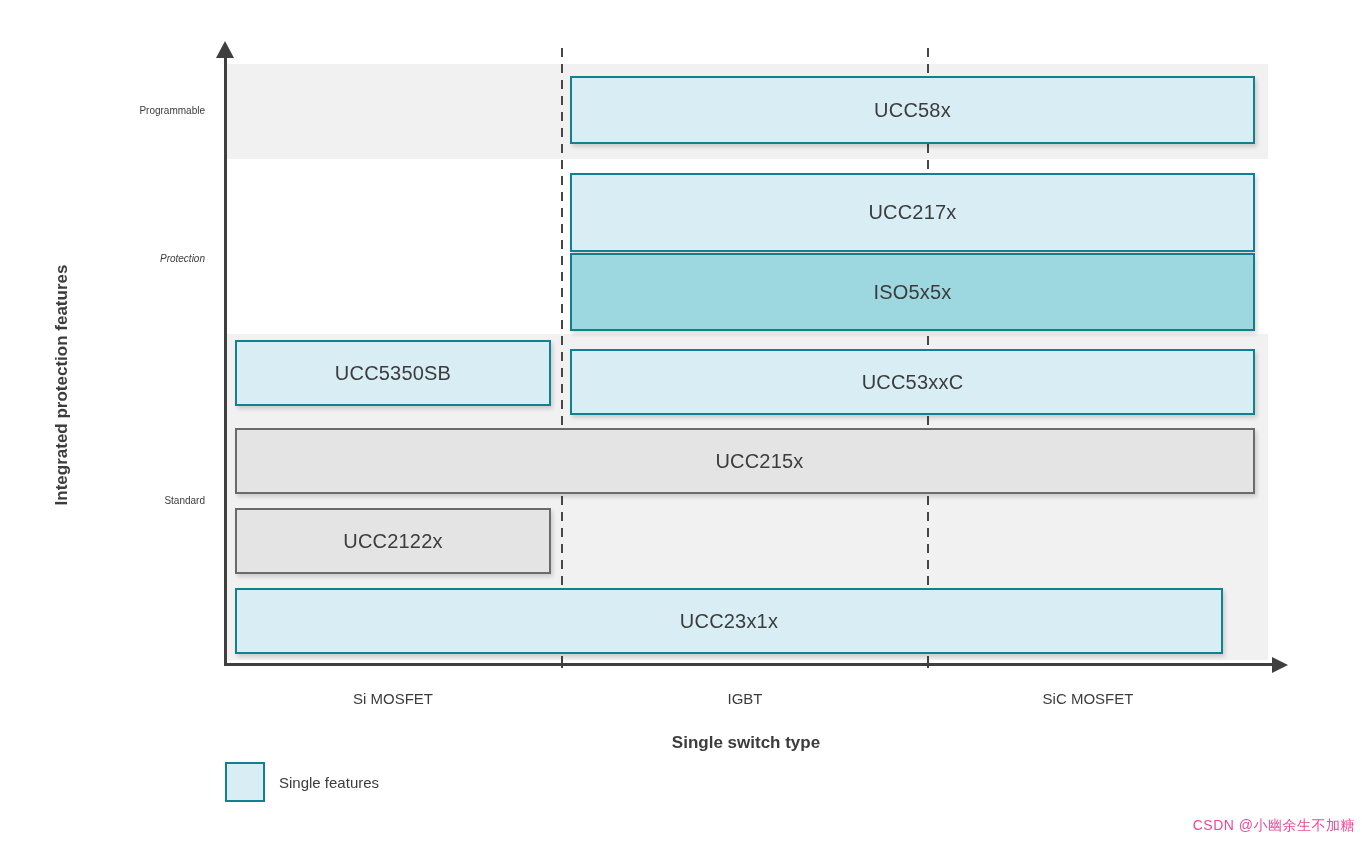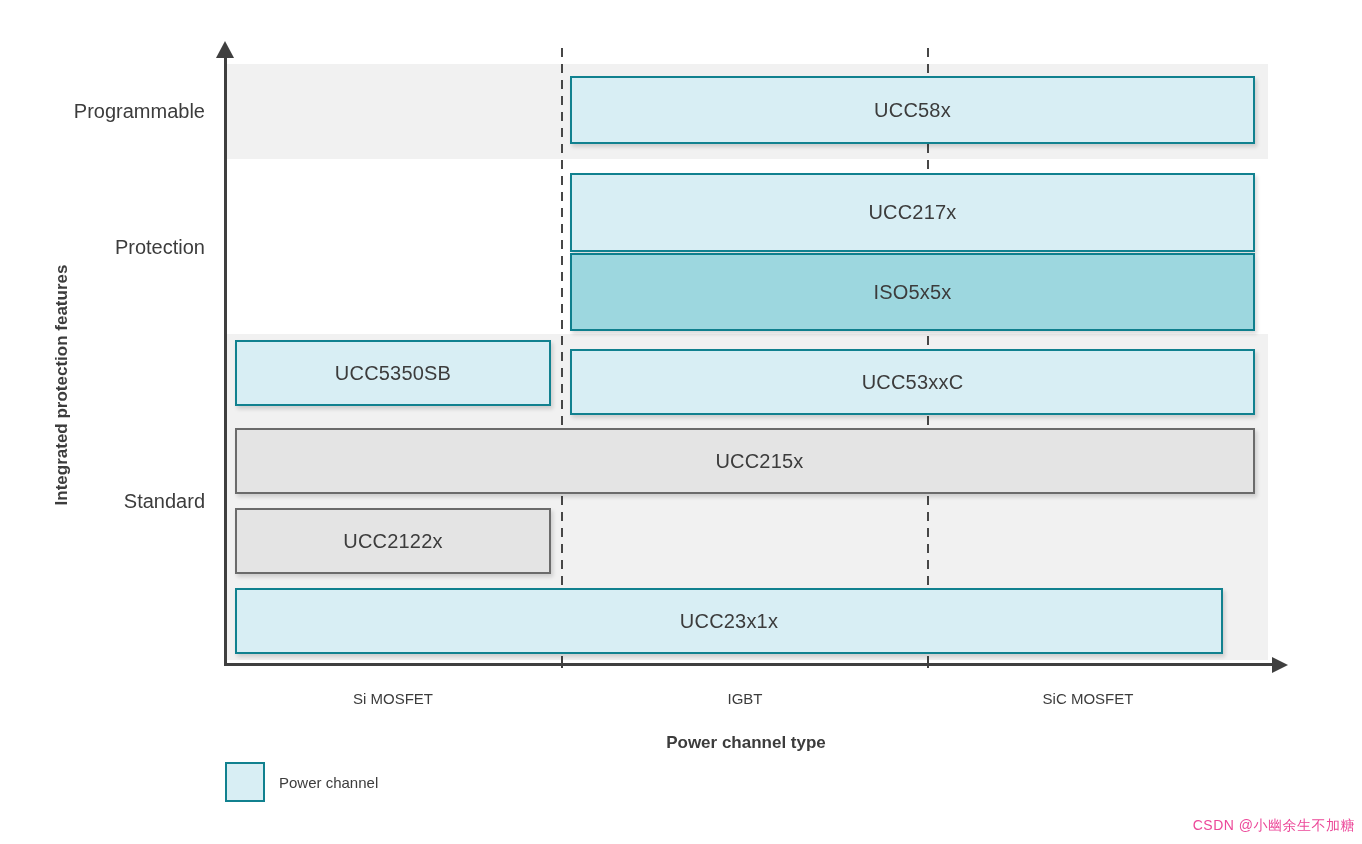--- a/index.html
+++ b/index.html
@@ -22,21 +22,21 @@
     box-shadow:2px 3px 4px rgba(0,0,0,0.15);
     box-sizing:border-box;border:2px solid;
   }
   #y-axis-line{position:absolute;left:224px;top:45px;width:3px;height:620px;background:#3f3f3f;}
   #y-axis-arrow{position:absolute;left:216px;top:41px;width:0;height:0;
     border-left:9px solid transparent;border-right:9px solid transparent;border-bottom:17px solid #3f3f3f;}
   #x-axis-line{position:absolute;left:224px;top:663px;width:1050px;height:3px;background:#3f3f3f;}
   #x-axis-arrow{position:absolute;left:1272px;top:657px;width:0;height:0;
     border-top:8px solid transparent;border-bottom:8px solid transparent;border-left:16px solid #3f3f3f;}
   .x-tick{position:absolute;top:656px;width:2px;height:12px;background:#3f3f3f;}
-  .y-cat-label{position:absolute;left:25px;width:180px;text-align:right;font-size:20px;line-height:20px;}
+  .y-cat-label{position:absolute;left:25px;width:180px;text-align:right;font-size:10px;line-height:20px;}
   .x-tick-label{position:absolute;top:690px;transform:translateX(-50%);font-size:15px;white-space:nowrap;}
   #y-axis-title{
     position:absolute;left:62px;top:385px;transform:translate(-50%,-50%) rotate(-90deg);
     font-weight:bold;font-size:17px;white-space:nowrap;
   }
   #x-axis-title{position:absolute;left:746px;top:733px;transform:translateX(-50%);font-weight:bold;font-size:17px;white-space:nowrap;}
   #legend{position:absolute;left:225px;top:762px;display:flex;align-items:center;column-gap:50px;}
   .legend-item{display:flex;align-items:center;column-gap:14px;}
   .legend-swatch{width:36px;height:36px;border:2px solid;box-sizing:content-box;}
   .legend-label{font-size:15px;}
@@ -66,33 +66,33 @@
 
   <div id="y-axis-line"></div>
   <div id="y-axis-arrow"></div>
   <div id="x-axis-line"></div>
   <div id="x-axis-arrow"></div>
   <div class="x-tick" style="left:561px"></div>
   <div class="x-tick" style="left:927px"></div>
 
   <div id="y-cat-labels">
       <div class="y-cat-label" style="top: 101px;">Programmable</div>
-      <div class="y-cat-label" style="top: 237px;">Protection</div>
+      <div class="y-cat-label" style="top: 249px; font-style: italic;">Protection</div>
       <div class="y-cat-label" style="top: 491px;">Standard</div>
     </div>
   <div id="x-tick-labels">
       <div class="x-tick-label" style="left: 393px;">Si MOSFET</div>
       <div class="x-tick-label" style="left: 745px;">IGBT</div>
       <div class="x-tick-label" style="left: 1088px;">SiC MOSFET</div>
     </div>
 
   <div id="y-axis-title">Integrated protection features</div>
-  <div id="x-axis-title">Power channel type</div>
+  <div id="x-axis-title">Single switch type</div>
 
   <div id="legend">
       <div class="legend-item">
         <div class="legend-swatch" style="background: rgb(216, 238, 244); border-color: rgb(17, 129, 143);"></div>
-        <div class="legend-label">Power channel</div>
+        <div class="legend-label">Single features</div>
       </div>
     </div>
 
   <div id="watermark">CSDN @小幽余生不加糖</div>
 </div>
 
 </body></html>

